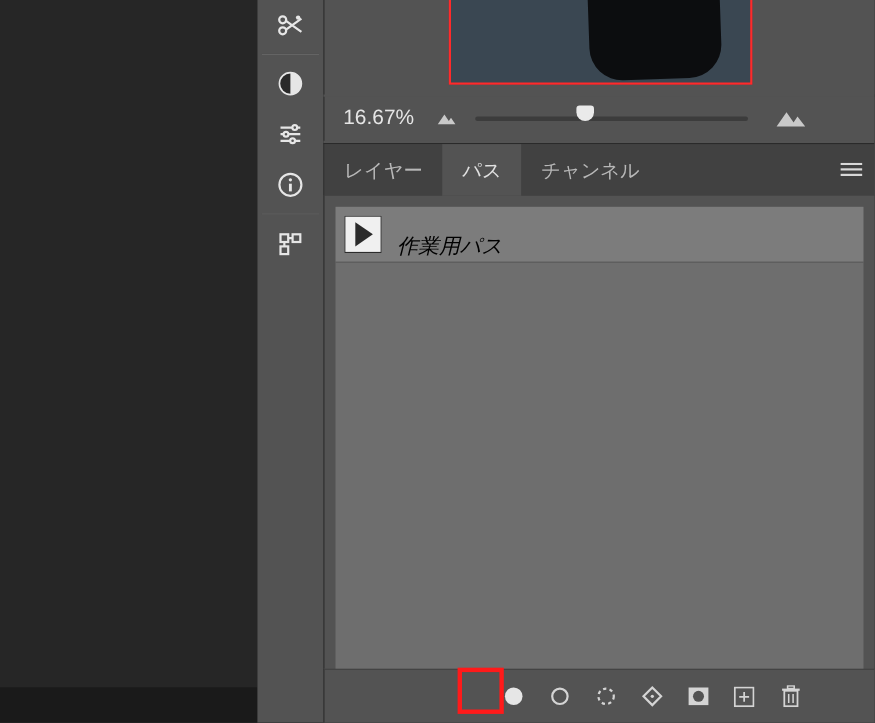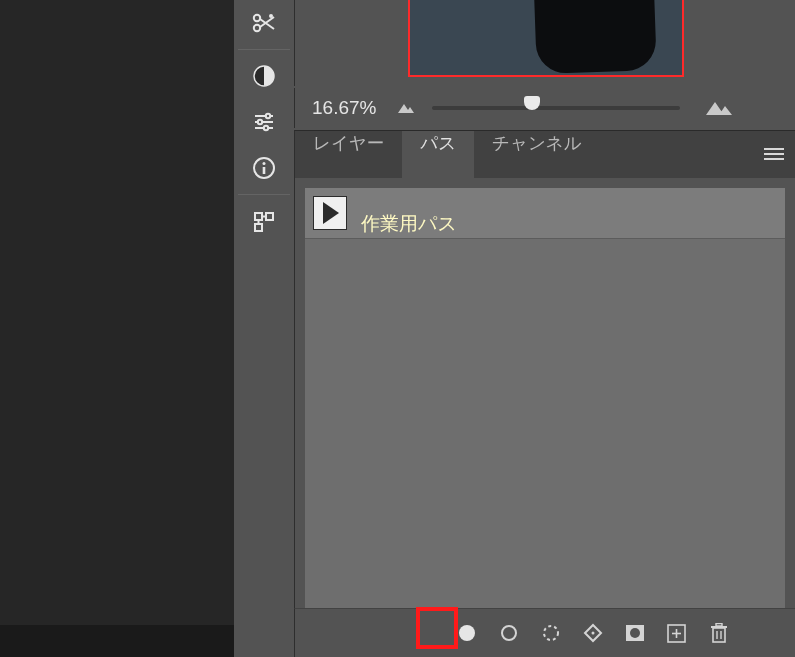--- a/index.html
+++ b/index.html
@@ -116,21 +116,21 @@
       left: 0; top: 130px;
       width: 501px; height: 48px;
       background: #414141;
       display: flex;
       align-items: stretch;
       border-top: 1px solid #2a2a2a;
       border-left: 1px solid #2e2e2e;
     }
     .tab {
       padding: 0 18px;
-      display: flex; 
+      display: flex; align-items: center;
       font-size: 17.5px;
       color: #b8b8b8;
       cursor: pointer;
       background: #414141;
     }
     .tab.active {
       background: #535353;
       color: #e2e2e2;
     }
     .panel-menu {
@@ -154,22 +154,23 @@
       padding: 0 8px;
       gap: 14px;
     }
     .path-thumb {
       width: 34px; height: 34px;
       background: #f0f0f0;
       border: 1px solid #2c2c2c;
       display: flex; align-items: center; justify-content: center;
     }
     .path-name {
-      color: #fef9c3;
+      color: #000000;
       font-size: 19px;
+      font-style: italic;
       margin-top: 21px;
     }
     .path-blank {
       height: 375px;
       background: #6e6e6e;
       border-top: 1px solid #5c5c5c;
     }
     .bottom-bar {
       position: absolute;
       left: 0; top: 608px;

